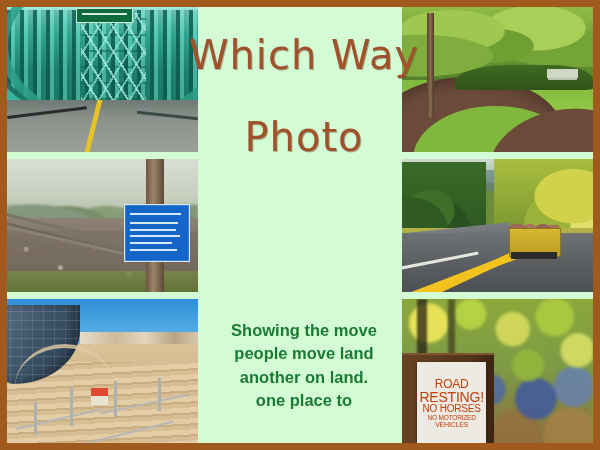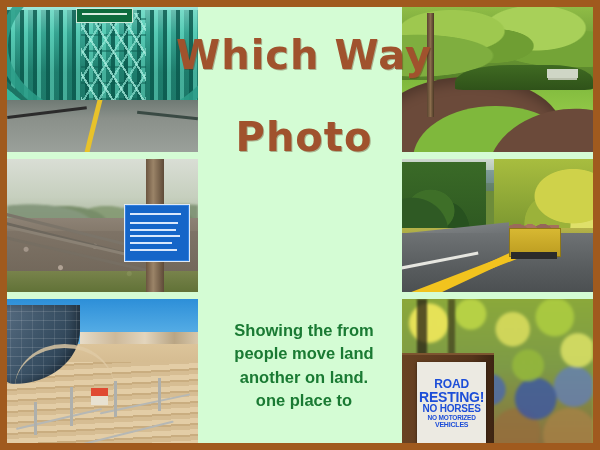--- a/index.html
+++ b/index.html
@@ -196,38 +196,38 @@
     filter:blur(1.5px);}
   #ph-sign .trunk1{position:absolute;left:8%;top:0;width:5%;height:46%;background:rgba(40,34,20,.75);filter:blur(1px);}
   #ph-sign .trunk2{position:absolute;left:24%;top:0;width:4%;height:40%;background:rgba(52,44,24,.6);filter:blur(1px);}
   #ph-sign .board{position:absolute;left:-4%;top:36%;width:52%;height:64%;
     background:linear-gradient(90deg,#6b4424 0%,#55341b 78%,#3d2412 100%);
     border-top:2px solid #7d5530;}
   #ph-sign .plate{position:absolute;left:8%;top:42%;width:36%;height:54%;
     background:#eceae2;box-shadow:0 1px 3px rgba(0,0,0,.5);
     display:flex;flex-direction:column;align-items:center;justify-content:center;
     padding:2px 0;box-sizing:border-box;}
-  #ph-sign .plate span{display:block;color:#1d4ed8;font-family:"Liberation Sans",sans-serif;
-    font-weight:700;line-height:1.02;white-space:nowrap;letter-spacing:-.2px;}
+  #ph-sign .plate span{display:block;color:#c2410c;font-family:"Liberation Sans",sans-serif;
+    font-weight:400;line-height:1.02;white-space:nowrap;letter-spacing:-.2px;}
   #ph-sign .s1{font-size:12px;}
   #ph-sign .s2{font-size:14px;}
   #ph-sign .s3{font-size:10px;}
   #ph-sign .s4{font-size:6.5px;}
   #ph-sign .s5{font-size:7px;}
 
   
   #titlewrap{
     position:absolute;left:193px;top:0;width:208px;height:300px;
     display:flex;flex-direction:column;align-items:center;justify-content:flex-start;
     padding-top:28px;box-sizing:border-box;
   }
   .ttl{
     color:#a0522d;
     font-family:"DejaVu Sans",sans-serif;
-    font-weight:700;
+    font-weight:400;
     font-size:40px;
     line-height:1;
     letter-spacing:1px;
     text-shadow:1px 1px 0 rgba(90,40,15,.35);
     white-space:nowrap;
   }
   #t-which{margin-bottom:42px;}
   #t-photo{margin-bottom:42px;}
   #t-chal{font-size:38px;}
 
@@ -336,19 +336,19 @@
       <span class="s5">VEHICLES</span>
     </div>
   </div>
 
   <div id="titlewrap">
     <div class="ttl" id="t-which">Which Way</div>
     <div class="ttl" id="t-photo">Photo</div>
   </div>
 
   <div id="subtitle">
-    <span>Showing the from</span>
+    <span>Showing the move</span>
     <span>people move land</span>
     <span>another on land.</span>
     <span>one place to</span>
   </div>
 
 </div>
 
 </body></html>

